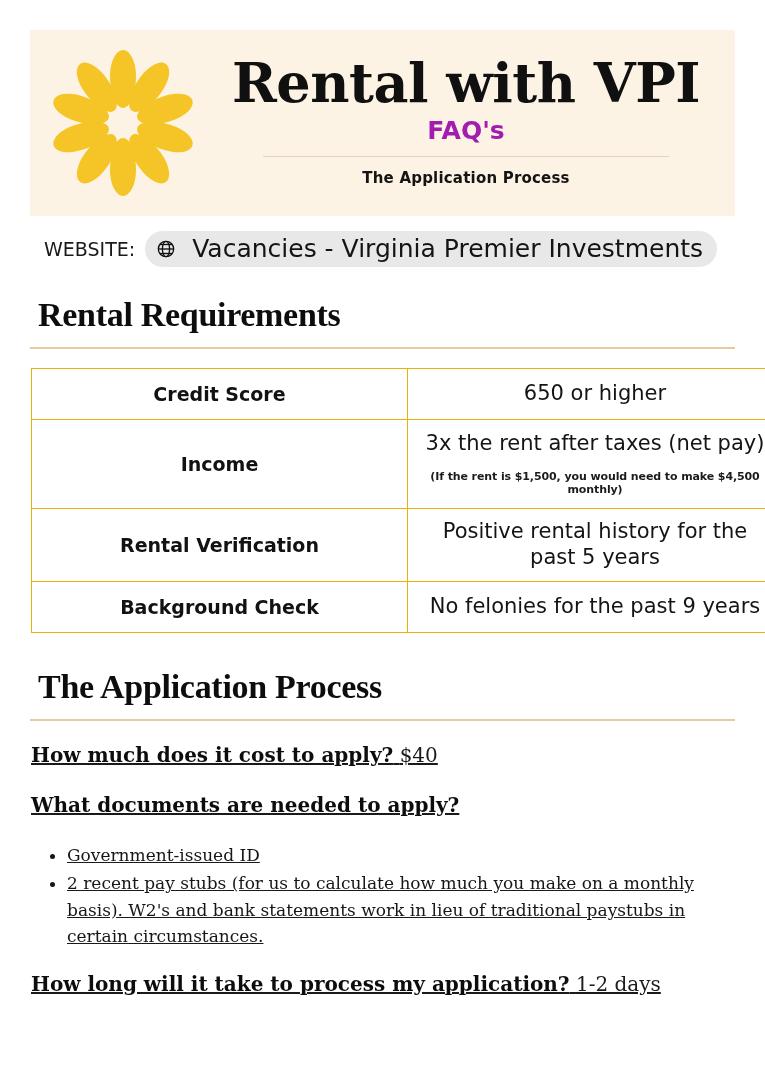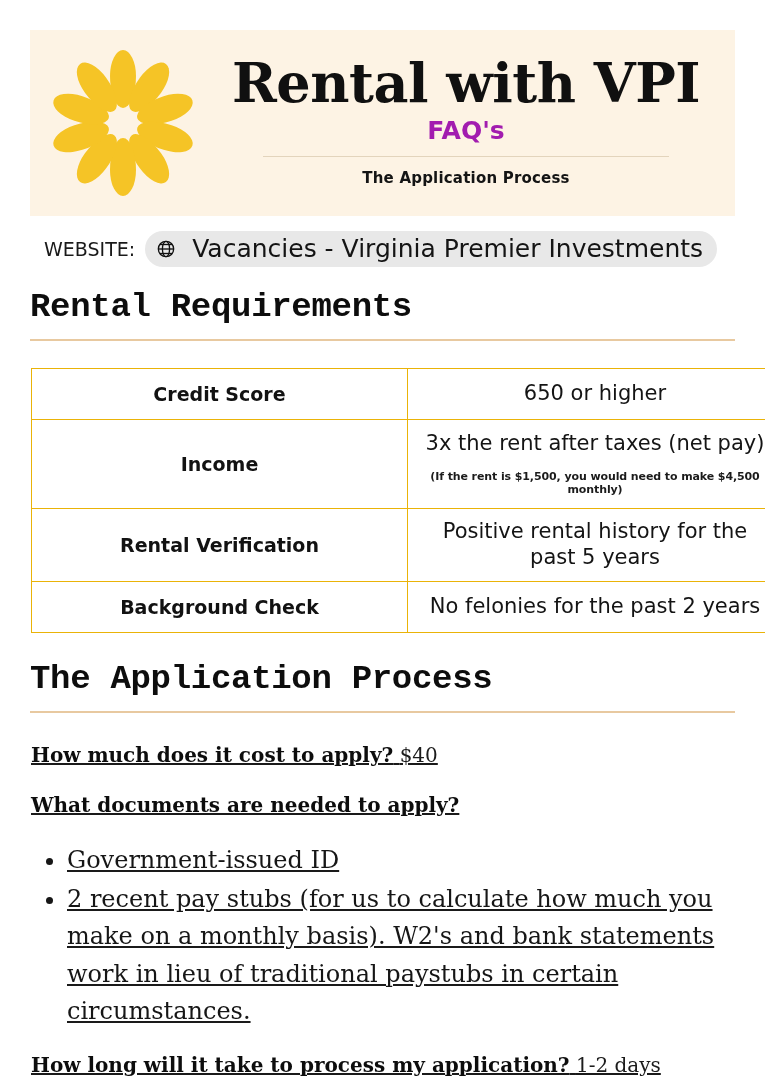--- a/index.html
+++ b/index.html
@@ -139,25 +139,25 @@
     white-space: nowrap;
   }
 
   
   .section {
     position: absolute;
     left: 30px;
     width: 705px;
   }
   .section-heading {
-    font-family: Liberation Mono, monospace;
+    font-family: Liberation Serif, serif;
     font-weight: bold;
     font-size: 34px;
     color: #0d0d0d;
-    margin: 0;
+    margin: 8px;
     letter-spacing: -0.3px;
   }
   .section-rule {
     height: 2px;
     background: #E8C9A0;
     margin-top: 13px;
     width: 705px;
   }
 
   
@@ -224,21 +224,21 @@
     font-weight: 400;
     color: #1c1c1c;
   }
   .doc-list {
     margin: 0 0 22px 0;
     padding-left: 36px;
     list-style: disc;
   }
   .doc-list li {
     font-family: "DejaVu Serif", "Liberation Serif", serif;
-    font-size: 24px;
+    font-size: 17px;
     line-height: 1.55;
     color: #161616;
     margin-bottom: 2px;
   }
 </style>
 </head>
 <body>
 
 <div class="page">
 
@@ -306,21 +306,21 @@
       </tr>
       <tr class="row-h3">
         <td class="req-label">Rental Verification</td>
         <td class="req-value">
           <span>Positive rental history for the past 5 years</span>
         </td>
       </tr>
       <tr class="row-h4">
         <td class="req-label">Background Check</td>
         <td class="req-value">
-          <span>No felonies for the past 2 years</span>
+          <span>No felonies for the past 9 years</span>
         </td>
       </tr>
     </tbody>
   </table>
 
   <div class="section" style="top:660px;">
     <div class="section-heading">The Application Process</div>
     <div class="section-rule"></div>
   </div>
 

